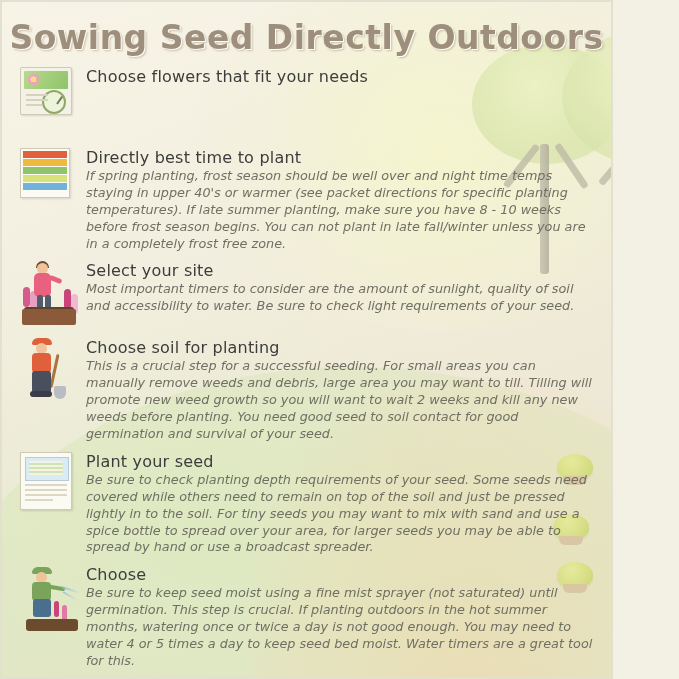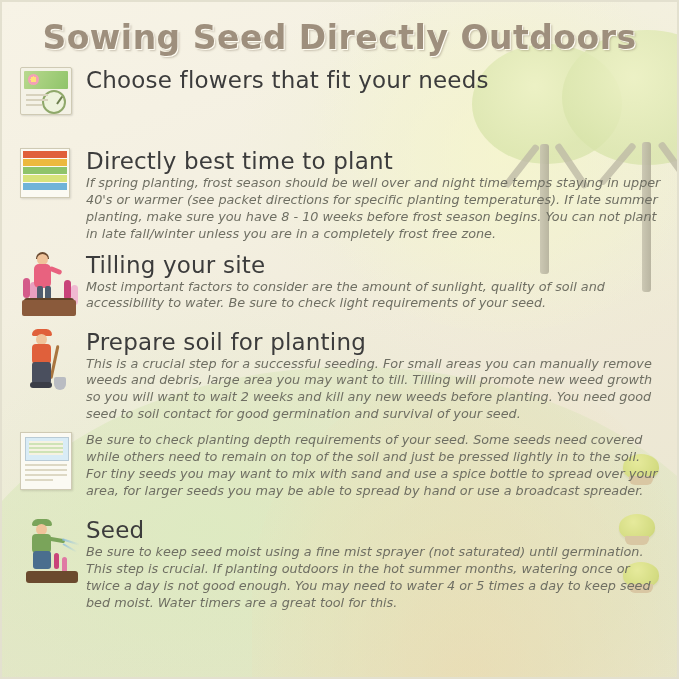--- a/index.html
+++ b/index.html
@@ -8,21 +8,21 @@
   }
   body {
     width: 679px;
     height: 679px;
     overflow: hidden;
     font-family: "Liberation Sans", sans-serif;
     background: #f3f0e4;
   }
   .poster {
     position: relative;
-    width: 679px;
+    width: 613px;
     height: 679px;
     box-sizing: border-box;
     background:
       radial-gradient(ellipse 420px 300px at 78% 22%, rgba(238,240,208,0.85) 0%, rgba(238,240,208,0.0) 70%),
       radial-gradient(ellipse 500px 360px at 30% 78%, rgba(226,238,206,0.55) 0%, rgba(226,238,206,0) 72%),
       linear-gradient(160deg, #f7f3e6 0%, #f3efe0 35%, #efe9d7 60%, #e9e6cf 100%);
     border: 2px solid #e3e0cf;
     overflow: hidden;
   }
   
@@ -122,21 +122,21 @@
   }
   .icon-slot {
     width: 64px;
     min-width: 64px;
     height: 74px;
     position: relative;
     margin-right: 6px;
   }
   .step-body { flex: 1; padding-top: 2px; }
   .step-heading {
-    font-size: 23px;
+    font-size: 16px;
     color: #3c3c3c;
     font-weight: normal;
     margin: 0 0 1px 0;
     font-family: "DejaVu Sans", sans-serif;
     letter-spacing: 0.2px;
   }
   .step-text {
     font-size: 12.8px;
     line-height: 1.32;
     color: #6f6f63;
@@ -292,74 +292,75 @@
           <div class="head"></div>
           <div class="body"></div>
           <div class="arm"></div>
           <div class="leg"></div>
           <div class="leg2"></div>
           <div class="soil"></div>
           <div class="bed"></div>
         </div>
       </div>
       <div class="step-body">
-        <h2 class="step-heading">Tilling your site</h2>
-        <p class="step-text">Most important factors to consider are the amount of sunlight, quality of soil and accessibility to water. Be sure to check light  requirements of your seed.</p>
+        <h2 class="step-heading">Select your site</h2>
+        <p class="step-text">Most important timers to consider are the amount of sunlight, quality of soil and accessibility to water. Be sure to check light  requirements of your seed.</p>
       </div>
     </div>
 
     <div class="step">
       <div class="icon-slot" style="height:72px">
         <div class="ic ic-man" style="width:56px;height:66px">
           <div class="shovel-h"></div>
           <div class="shovel-b"></div>
           <div class="hat"></div>
           <div class="head"></div>
           <div class="body"></div>
           <div class="pants"></div>
           <div class="boot"></div>
         </div>
       </div>
       <div class="step-body">
-        <h2 class="step-heading">Prepare soil for planting</h2>
+        <h2 class="step-heading">Choose soil for planting</h2>
         <p class="step-text">This is a crucial step for a successful seeding. For small areas you can manually remove weeds and debris, large area you may want to till. Tilling will promote new weed growth so you will want to wait 2 weeks and kill any new weeds before planting. You need good seed to soil contact for good germination and survival of your seed.</p>
       </div>
     </div>
 
     <div class="step">
       <div class="icon-slot" style="height:78px">
         <div class="ic ic-window">
           <div class="sky"></div>
           <div class="rows"></div>
           <div class="txt" style="top:31px"></div>
           <div class="txt" style="top:36px"></div>
           <div class="txt" style="top:41px"></div>
           <div class="txt" style="top:46px;width:28px"></div>
         </div>
       </div>
       <div class="step-body">
+        <h2 class="step-heading">Plant your seed</h2>
         <p class="step-text">Be sure to check planting depth requirements of  your seed.  Some seeds need covered while others need to remain on top of the soil and just be pressed lightly in to the  soil. For tiny seeds you may want to mix with sand and use a spice bottle to spread over your area, for larger seeds you may be able to spread by hand or use a broadcast spreader.</p>
       </div>
     </div>
 
     <div class="step">
       <div class="icon-slot" style="height:74px">
         <div class="ic ic-water" style="width:62px;height:70px">
           <div class="hat"></div>
           <div class="head"></div>
           <div class="body"></div>
           <div class="pants"></div>
           <div class="arm"></div>
           <div class="spray"></div>
           <div class="spray2"></div>
           <div class="fl" style="left:34px;top:36px"></div>
           <div class="fl" style="left:42px;top:40px;background:#e07aa4"></div>
           <div class="bed"></div>
         </div>
       </div>
       <div class="step-body">
-        <h2 class="step-heading">Seed</h2>
+        <h2 class="step-heading">Choose</h2>
         <p class="step-text">Be sure to keep seed moist using a fine mist sprayer (not saturated) until germination. This step is crucial. If planting outdoors in the hot summer months, watering once or twice a day is not good enough. You may need to water 4 or 5 times a day to keep seed bed moist. Water timers are a great tool for this.</p>
       </div>
     </div>
 
   </div>
 </div>
 
 </body></html>

